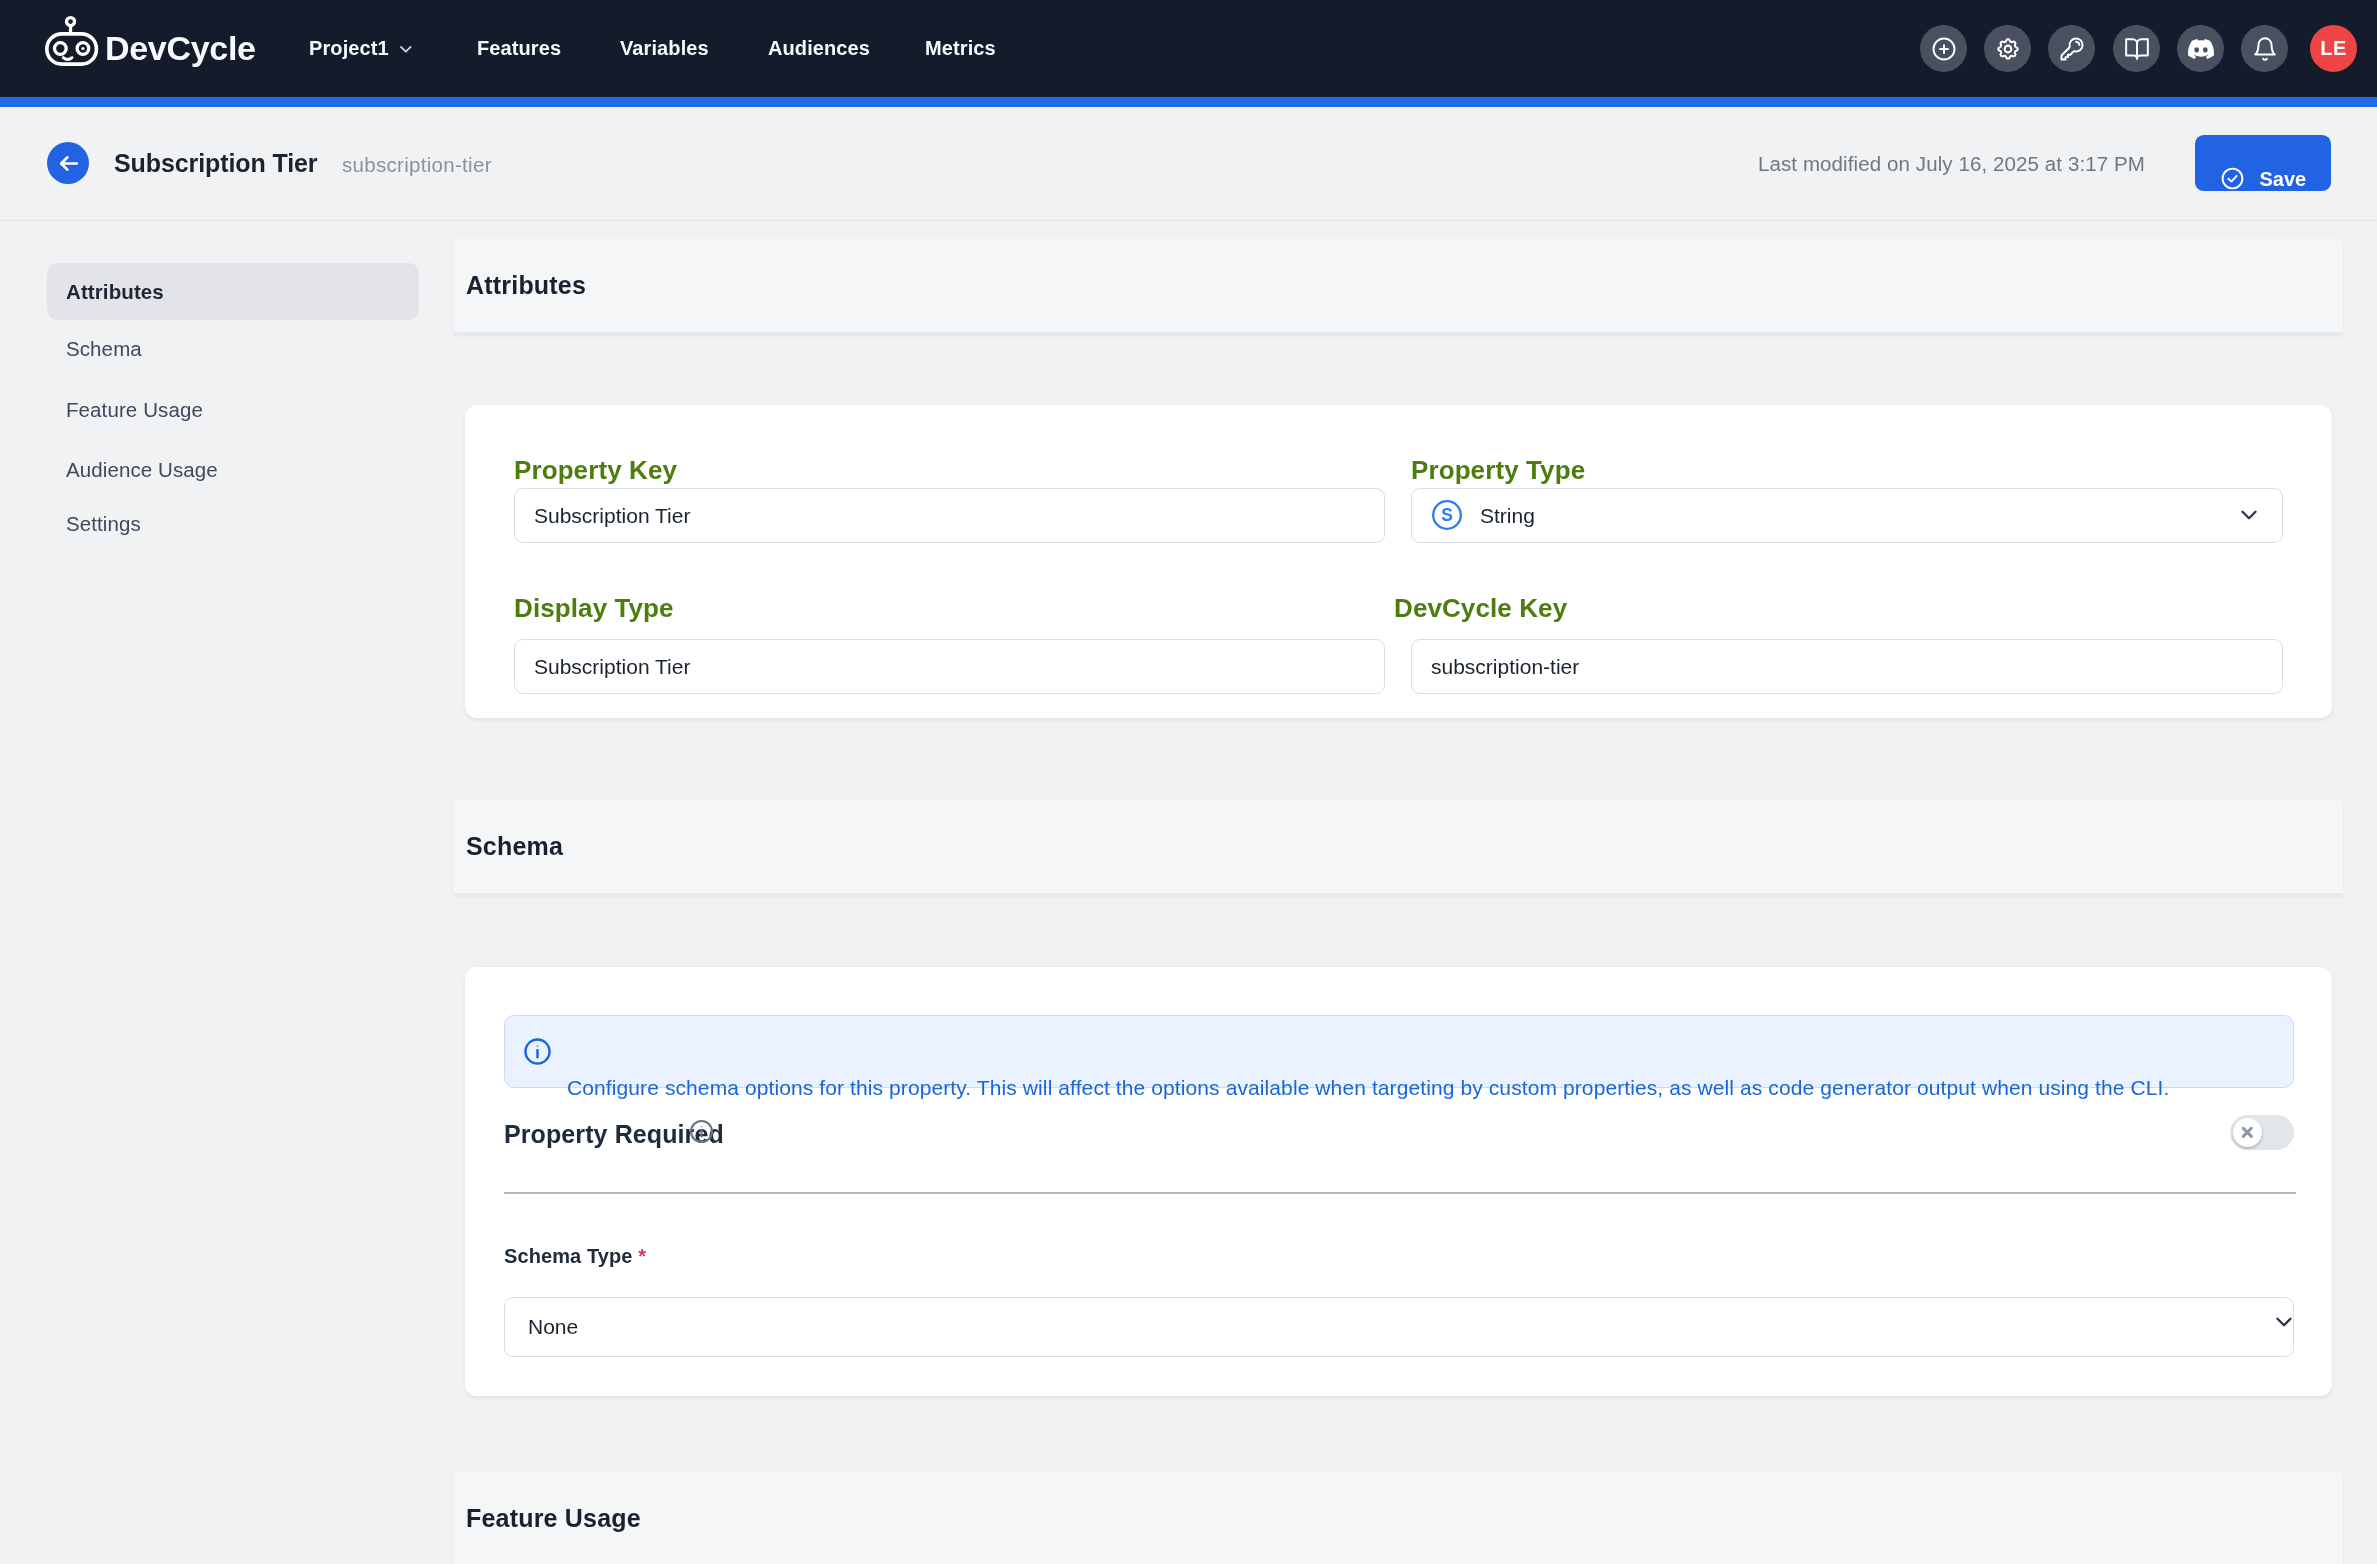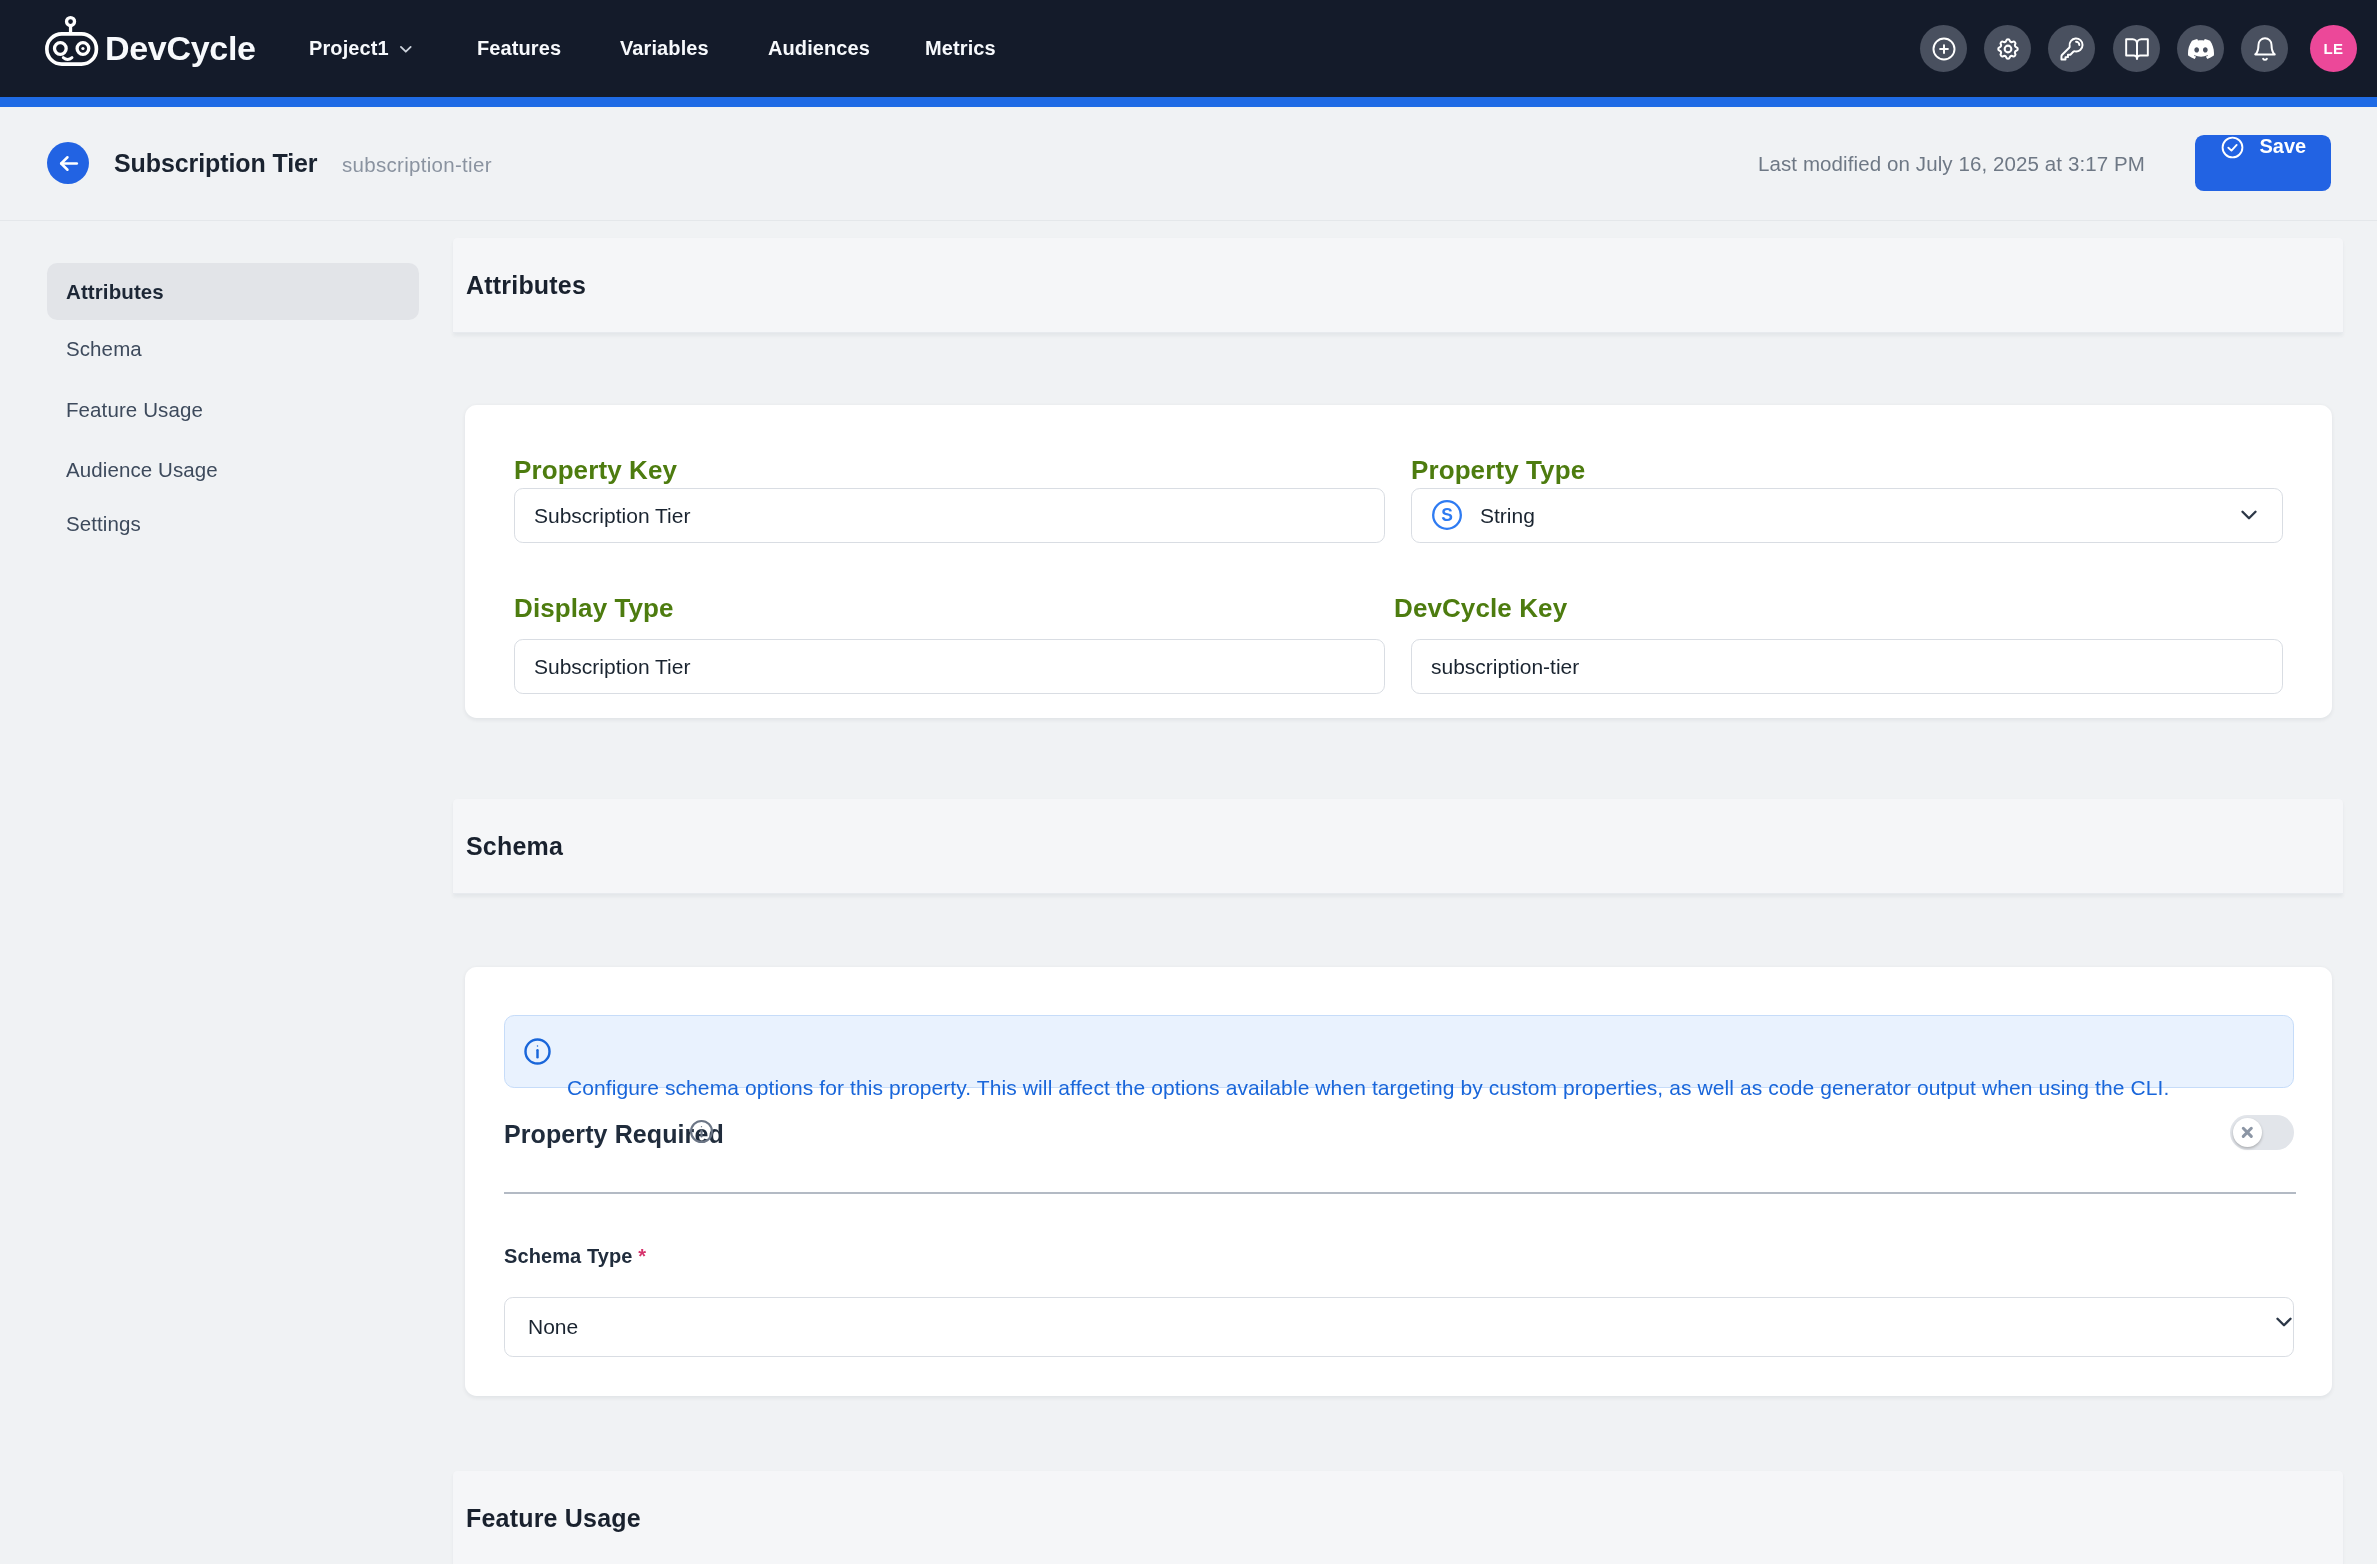--- a/index.html
+++ b/index.html
@@ -4,28 +4,28 @@
 *{margin:0;padding:0;box-sizing:border-box}
 html,body{width:2377px;height:1564px;overflow:hidden}
 body{font-family:"Liberation Sans",sans-serif;background:#f0f2f4;position:relative}
 .abs{position:absolute}
 
 #hdr{position:absolute;left:0;top:0;width:2377px;height:97px;background:#141b2a}
 #strip{position:absolute;left:0;top:97px;width:2377px;height:10.2px;background:#1f6be5}
 .navitem{position:absolute;top:0;height:97px;line-height:97px;color:#f7f9fc;font-size:20px;font-weight:bold;letter-spacing:0.1px}
 .hcirc{position:absolute;top:25px;width:47px;height:47px;border-radius:50%;background:#49505f;display:flex;align-items:center;justify-content:center}
 .hcirc svg{width:26px;height:26px}
-#avatar{position:absolute;top:25px;width:47px;height:47px;border-radius:50%;background:#ec4899;color:#fff;font-size:15px;font-weight:bold;display:flex;align-items:center;justify-content:center;letter-spacing:0.4px}
+#avatar{position:absolute;top:25px;width:47px;height:47px;border-radius:50%;background:#ef4444;color:#fff;font-size:20px;font-weight:bold;display:flex;align-items:center;justify-content:center;letter-spacing:0.4px}
 
 #sub{position:absolute;left:0;top:108px;width:2377px;height:113px;background:#f0f2f4;border-bottom:1.5px solid #e4e7ea}
 #backbtn{position:absolute;left:47px;top:142px;width:42px;height:42px;border-radius:50%;background:#2263e3;display:flex;align-items:center;justify-content:center}
 #title{position:absolute;left:114px;top:149px;font-size:25px;font-weight:bold;color:#1a2330;letter-spacing:-0.1px}
 #tkey{position:absolute;left:342px;top:153px;font-size:20.5px;color:#8a93a0;letter-spacing:0.3px}
 #lastmod{position:absolute;right:232px;top:152px;font-size:20.5px;color:#6e7885;letter-spacing:0.1px}
-#save{position:absolute;left:2195px;top:135px;width:136px;height:56px;border-radius:8.8px;background:#2263e3;color:#fff;display:flex;align-items:flex-start;justify-content:center;font-size:20px;font-weight:bold}
+#save{position:absolute;left:2195px;top:135px;width:136px;height:56px;border-radius:8.8px;background:#2263e3;color:#fff;display:flex;align-items:flex-end;justify-content:center;font-size:20px;font-weight:bold}
 #save svg{width:25px;height:25px;margin-right:14.6px}
 
 .side{position:absolute;left:47px;width:372px;height:57px;border-radius:10.2px;display:flex;align-items:center;padding-left:19px;font-size:20.5px;color:#3d4a5c;letter-spacing:0.1px}
 .side.active{background:#e2e4e8;color:#1d2736;font-weight:bold}
 
 .secbar{position:absolute;left:453px;width:1890px;height:95px;background:#f5f6f8;border-bottom:1.5px solid #e7eaee;border-radius:4.4px 4.4px 0 0;box-shadow:0 2.2px 3.7px rgba(25,35,50,.05);display:flex;align-items:center;padding-left:13px;font-size:25px;font-weight:bold;color:#19212e;letter-spacing:0.2px}
 
 .card{position:absolute;left:465px;width:1867px;background:#fff;border-radius:11.7px;box-shadow:0 1.5px 4.4px rgba(20,30,45,.07)}
 .flabel{position:absolute;font-size:26px;font-weight:bold;color:#4d7c0f;letter-spacing:0.1px}
 .input{position:absolute;height:55px;border:1.5px solid #d9dde3;border-radius:8.8px;background:#fff;display:flex;align-items:center;font-size:21px;color:#1a2430}

